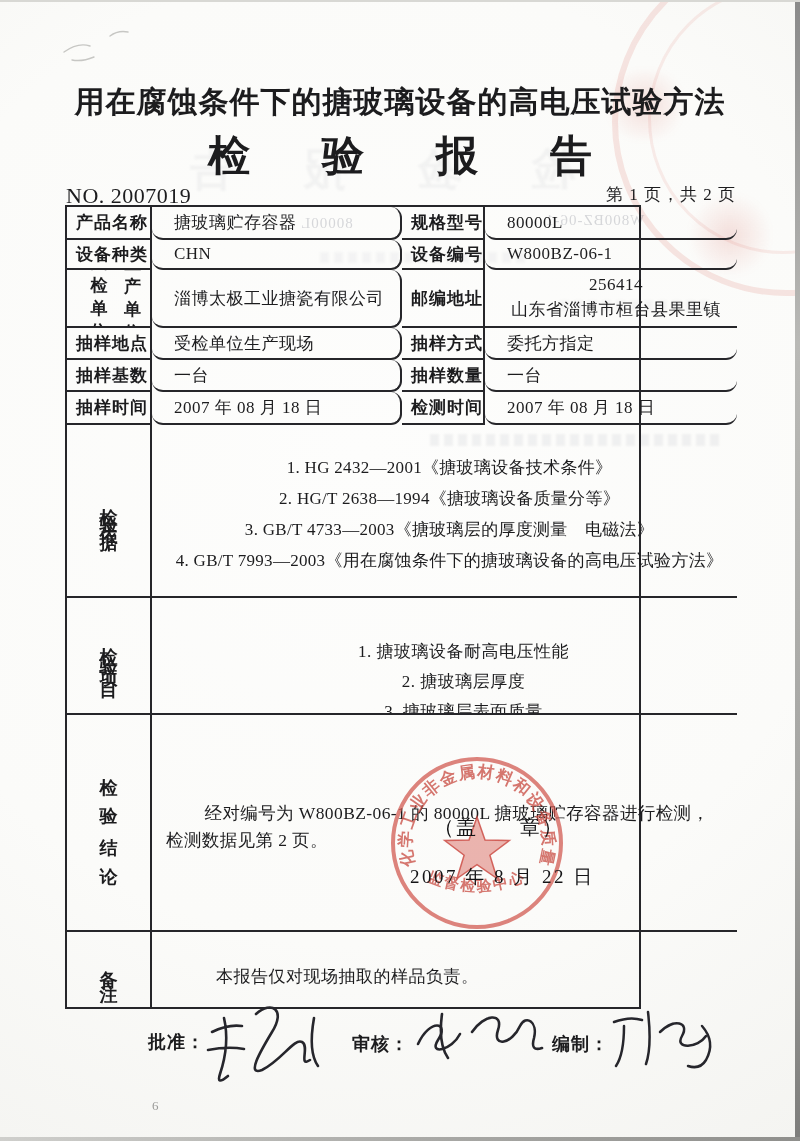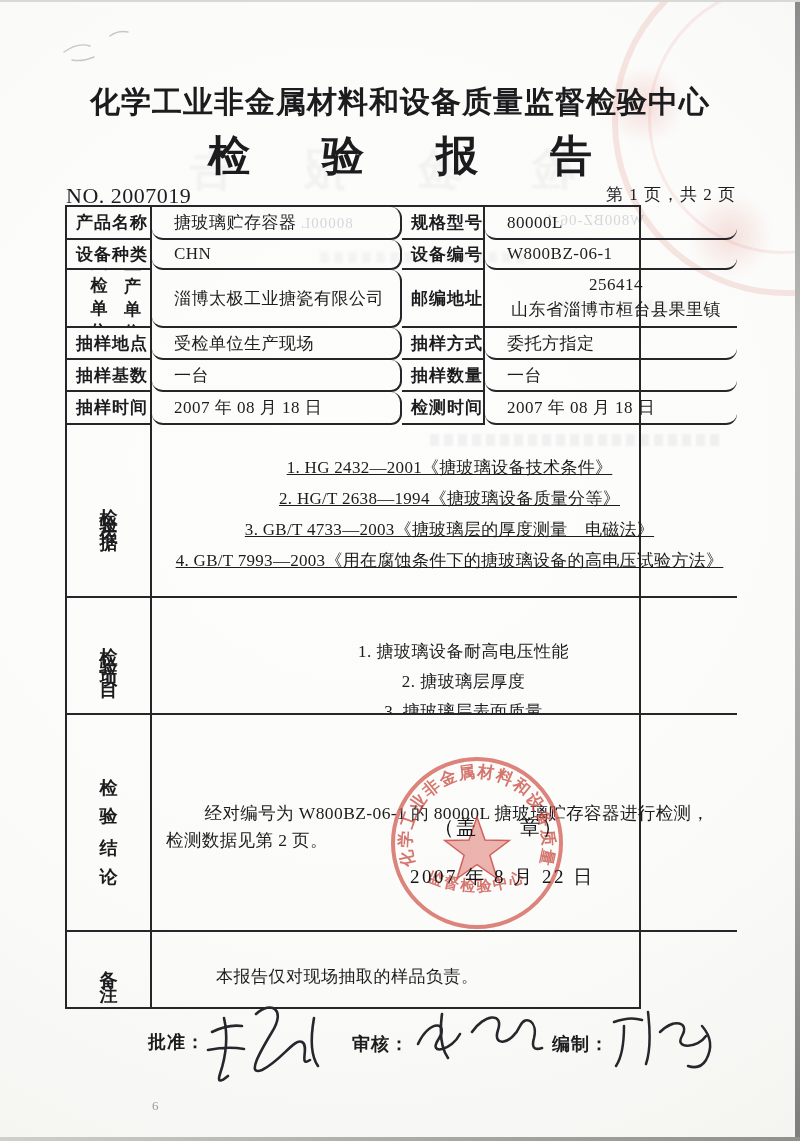--- a/index.html
+++ b/index.html
@@ -49,21 +49,21 @@
     padding-left:10px;line-height:1.45;letter-spacing:.5px;}
   .wide{grid-column:2 / 5;align-items:flex-start;}
   .vcell{justify-content:center;}
   .vlab{writing-mode:vertical-lr;text-orientation:upright;margin:auto;
     font-family:"Liberation Sans", sans-serif;font-weight:bold;font-size:18px;}
   .sp-tight{letter-spacing:9px;}
   .sp-med{letter-spacing:12px;}
   .sp-wide{letter-spacing:30px;}
   .sp-note{letter-spacing:14px;}
   .list-cell{flex-direction:column;align-items:flex-start;justify-content:flex-start;}
-  .basis-cell{padding:27px 10px 0 20px;line-height:31px;font-size:17px;letter-spacing:.3px;text-decoration:underline;}
+  .basis-cell{padding:27px 10px 0 20px;line-height:31px;font-size:17px;letter-spacing:.3px;}
   .items-cell{padding:17px 10px 0 48px;line-height:30px;font-size:17px;letter-spacing:.5px;margin-top:22px;}
   .remarks-cell{padding:13px 10px 0 64px;font-size:17px;letter-spacing:.5px;}
   .concl-cell{padding:9px 14px 0 14px;display:block;}
   .concl-text{font-size:17.5px;line-height:27px;text-indent:2.2em;width:560px;letter-spacing:.4px;}
 
   
   .stamp{position:absolute;left:237px;top:40px;width:176px;height:176px;opacity:.9;}
   .seal-note{position:absolute;left:282px;top:99px;font-size:20px;letter-spacing:2px;
     display:flex;gap:42px;color:#141416;}
   .concl-date{position:absolute;left:258px;top:149px;font-size:19px;letter-spacing:2.5px;color:#141416;}
@@ -95,21 +95,21 @@
 
   <div class="ghost-ring"></div>
   <div class="ghost-ring2"></div>
   <div class="red-smudge" style="left:600px;top:70px;width:90px;height:70px;"></div>
   <div class="red-smudge" style="left:690px;top:190px;width:80px;height:90px;"></div>
   <div class="ghost-title">检验报告</div>
   <svg class="scratch" width="120" height="50" viewBox="0 0 120 50">
     <path d="M12,30 q14,-10 26,-6 M20,38 q10,2 22,-3 M58,14 q8,-6 18,-4" fill="none" stroke="#c7c7c4" stroke-width="1.4" stroke-linecap="round"></path>
   </svg>
 
-  <div class="org-title">化学工业非金属材料和设备质量监督检验中心</div>
+  <div class="org-title">用在腐蚀条件下的搪玻璃设备的高电压试验方法</div>
   <div class="report-title">检验报告</div>
   <div class="no-line">NO. 2007019</div>
   <div class="page-ind">第 1 页，共 2 页</div>
 
   <span class="bleed-text" style="left:300px;top:215px;">80000L</span>
   <span class="bleed-text" style="left:545px;top:212px;">W800BZ-06-1</span>
   <div class="smudge" style="left:430px;top:434px;width:290px;height:12px;"></div>
   <div class="smudge" style="left:320px;top:252px;width:210px;height:11px;opacity:.35;"></div>
   <div class="smudge" style="left:560px;top:300px;width:150px;height:11px;opacity:.3;"></div>
 

